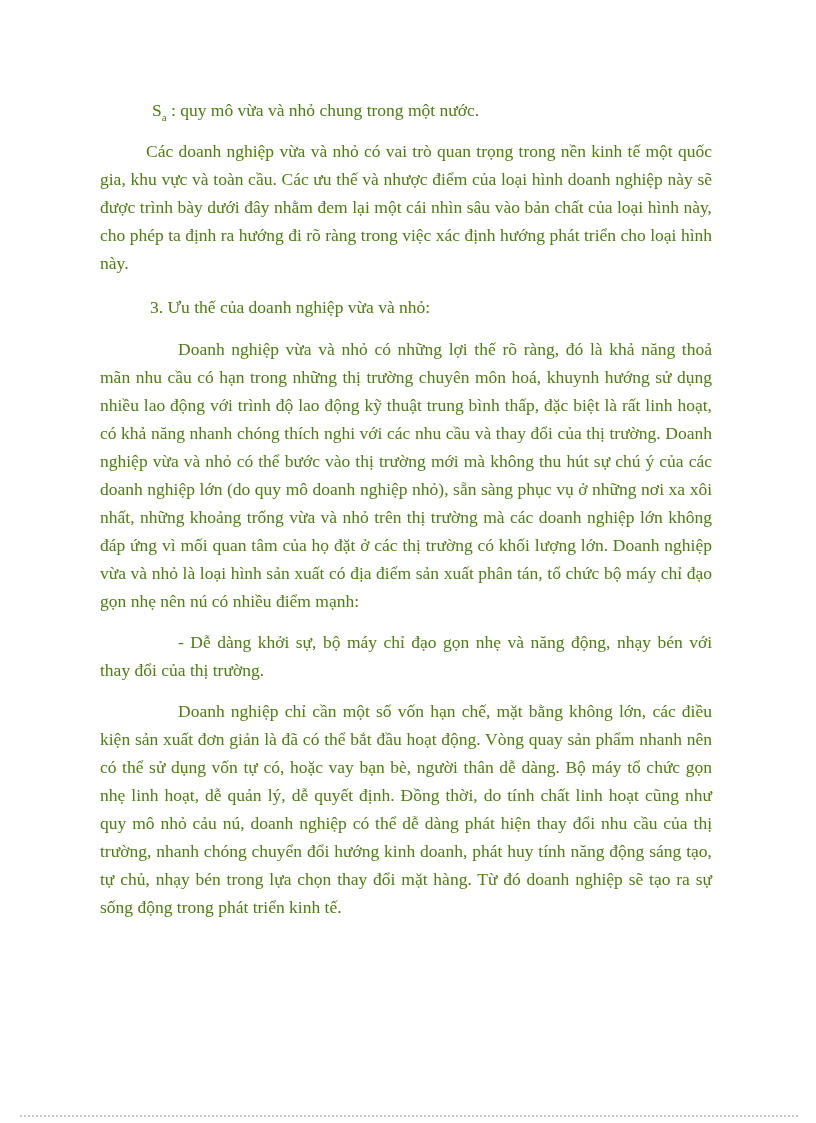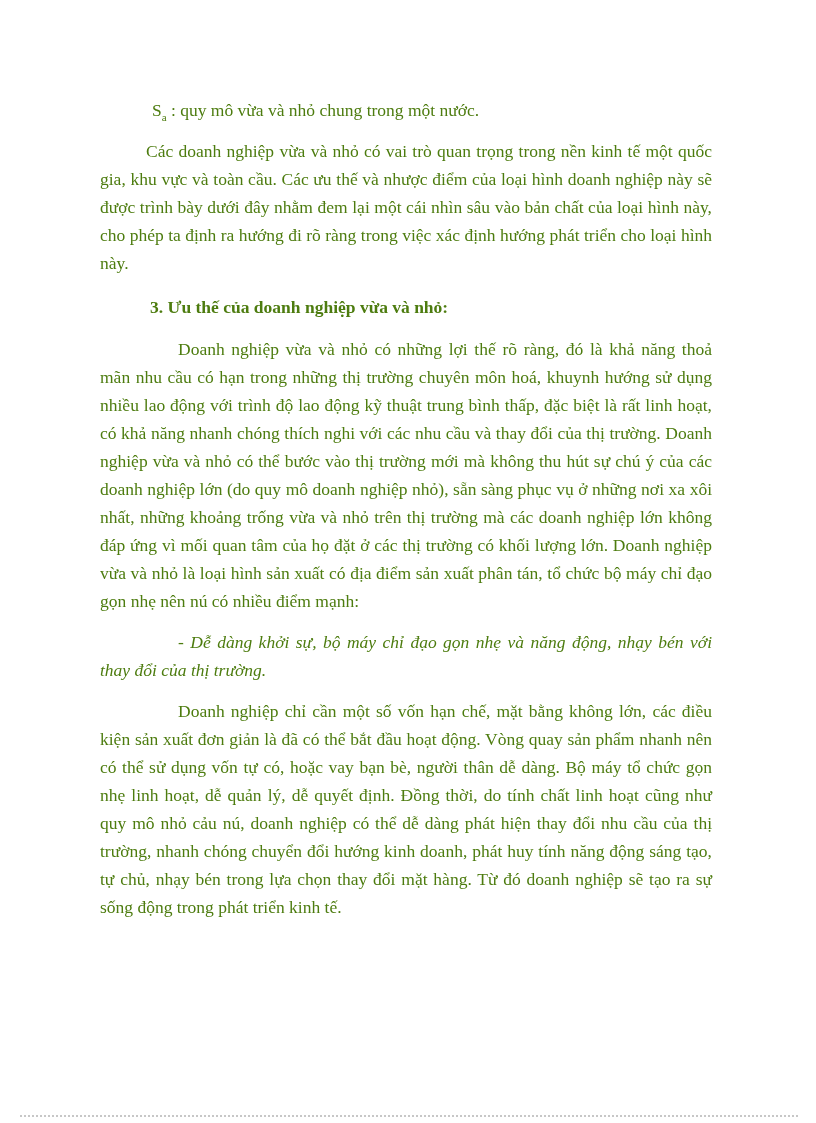--- a/index.html
+++ b/index.html
@@ -31,28 +31,28 @@
     text-align: justify;
   }
   .def-line {
     text-indent: 52px;
   }
   .def-line sub {
     font-size: 11px;
     line-height: 0;
   }
   .heading {
-    font-weight: bold;
+    font-weight: normal;
     text-indent: 50px;
     margin-top: 16px;
     margin-bottom: 14px;
   }
   .indent-sm { text-indent: 46px; }
   .indent-lg { text-indent: 78px; }
-  .italic { font-style: italic; }
+  .italic { }
   .bottom-dots {
     position: absolute;
     left: 20px;
     top: 1115px;
     width: 778px;
     height: 0;
     border-bottom: 2px dotted #c7c7c7;
   }
 </style>
 </head>

